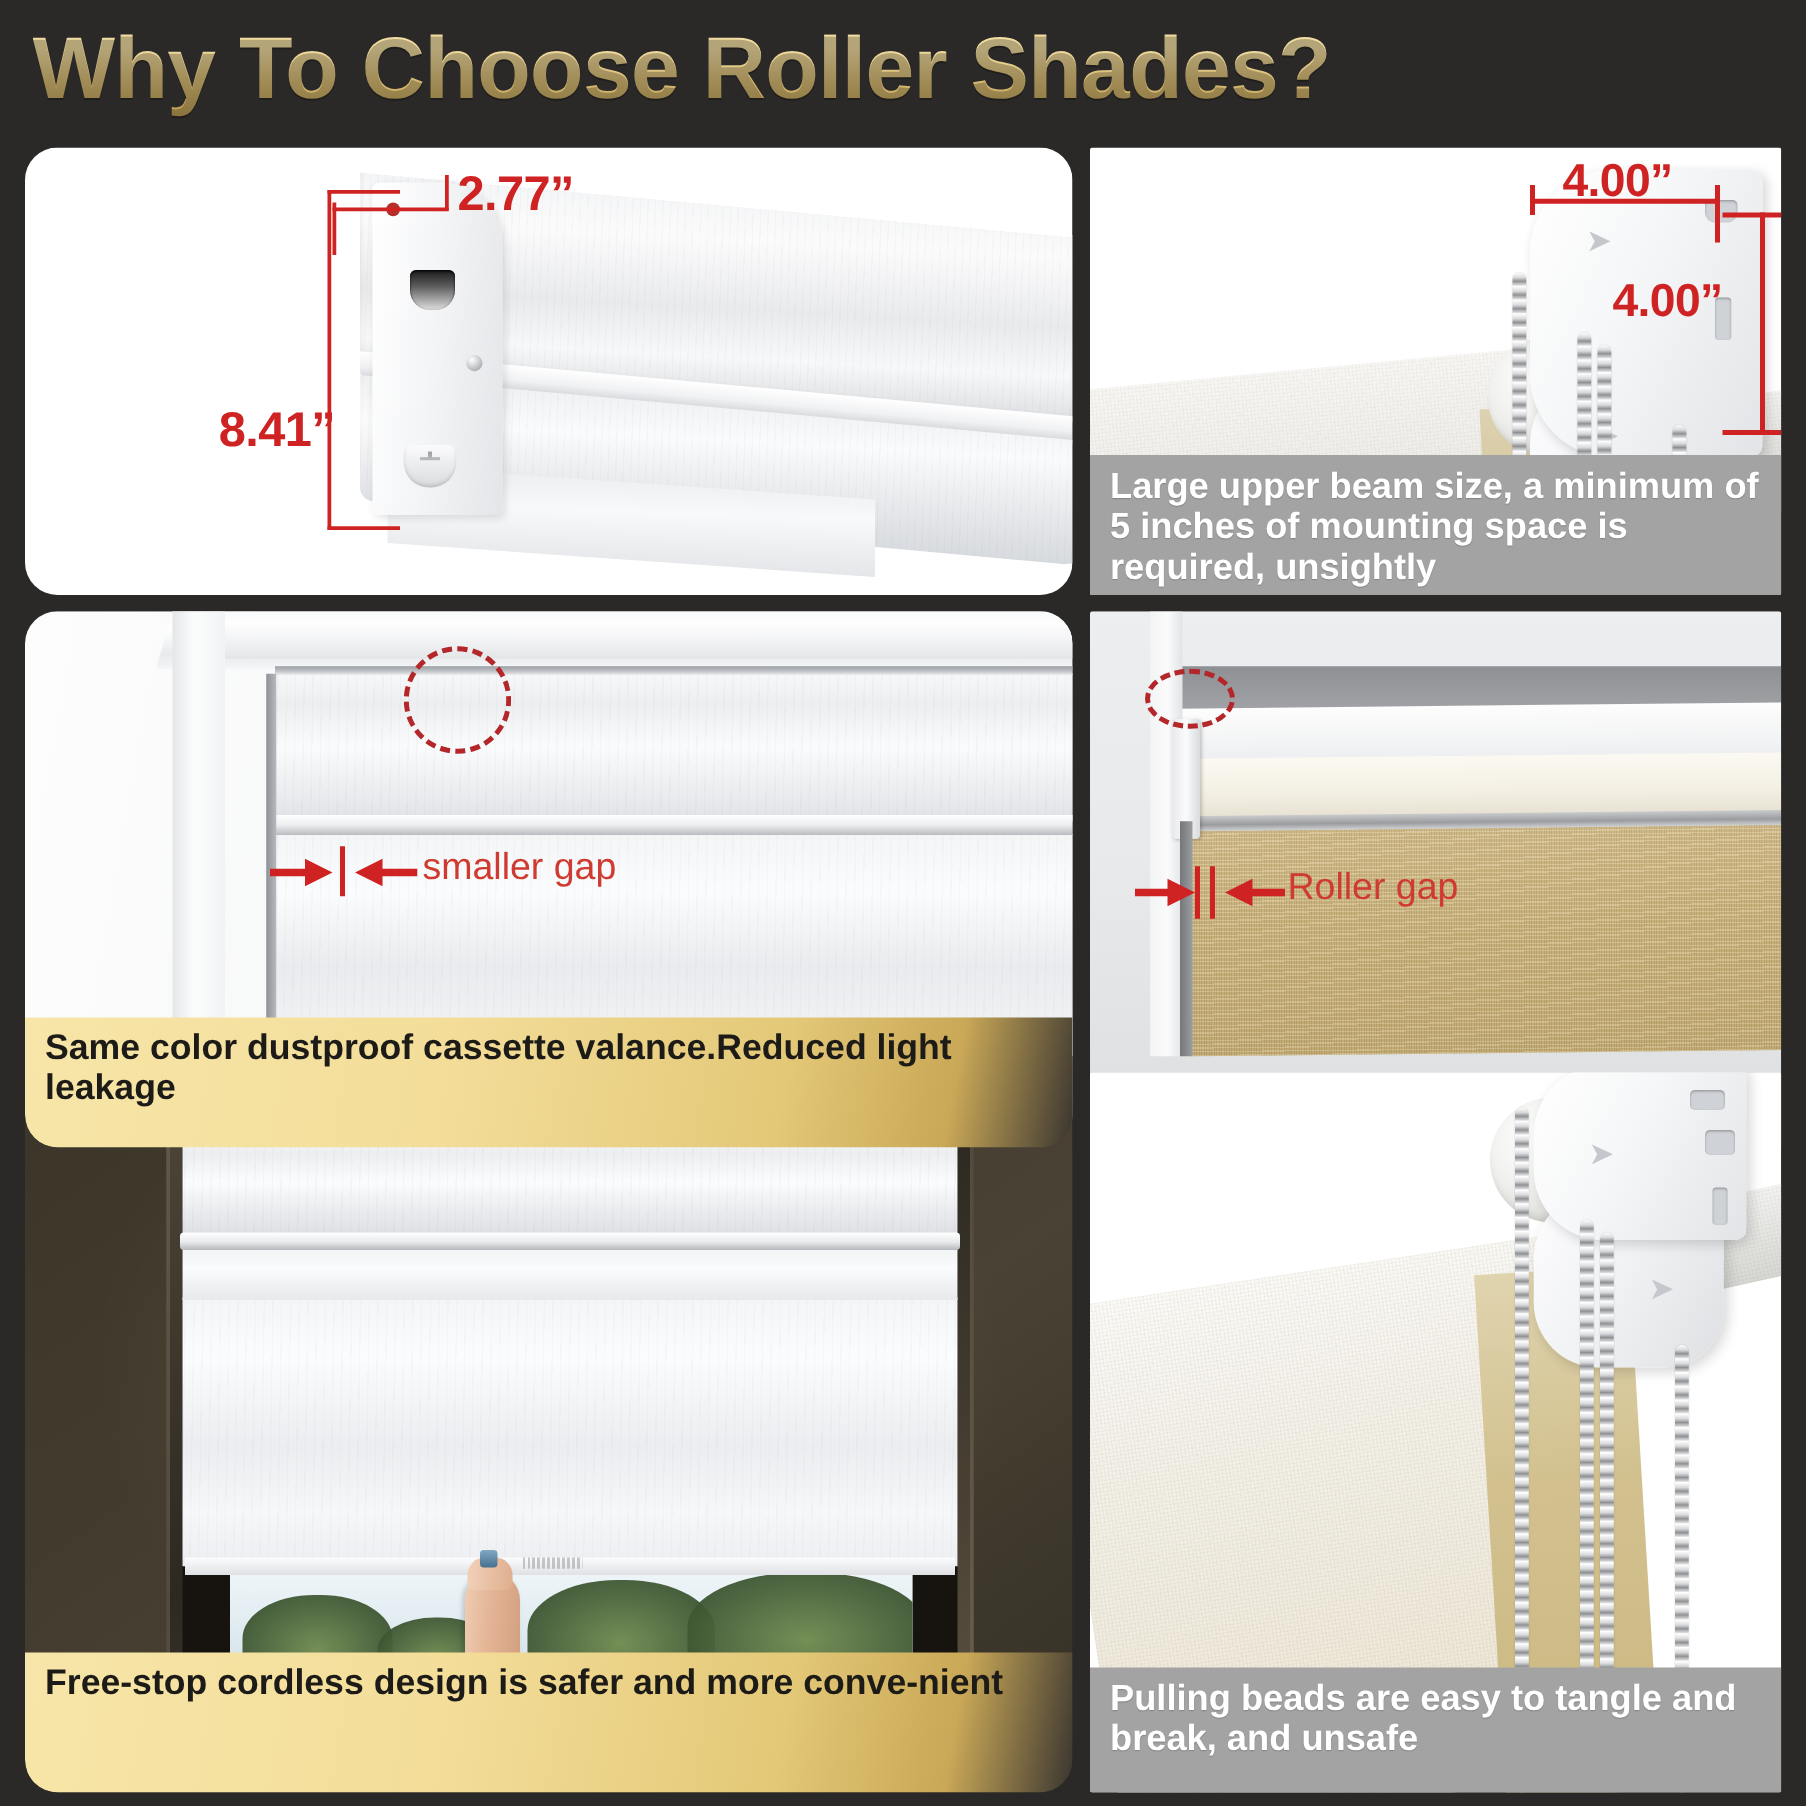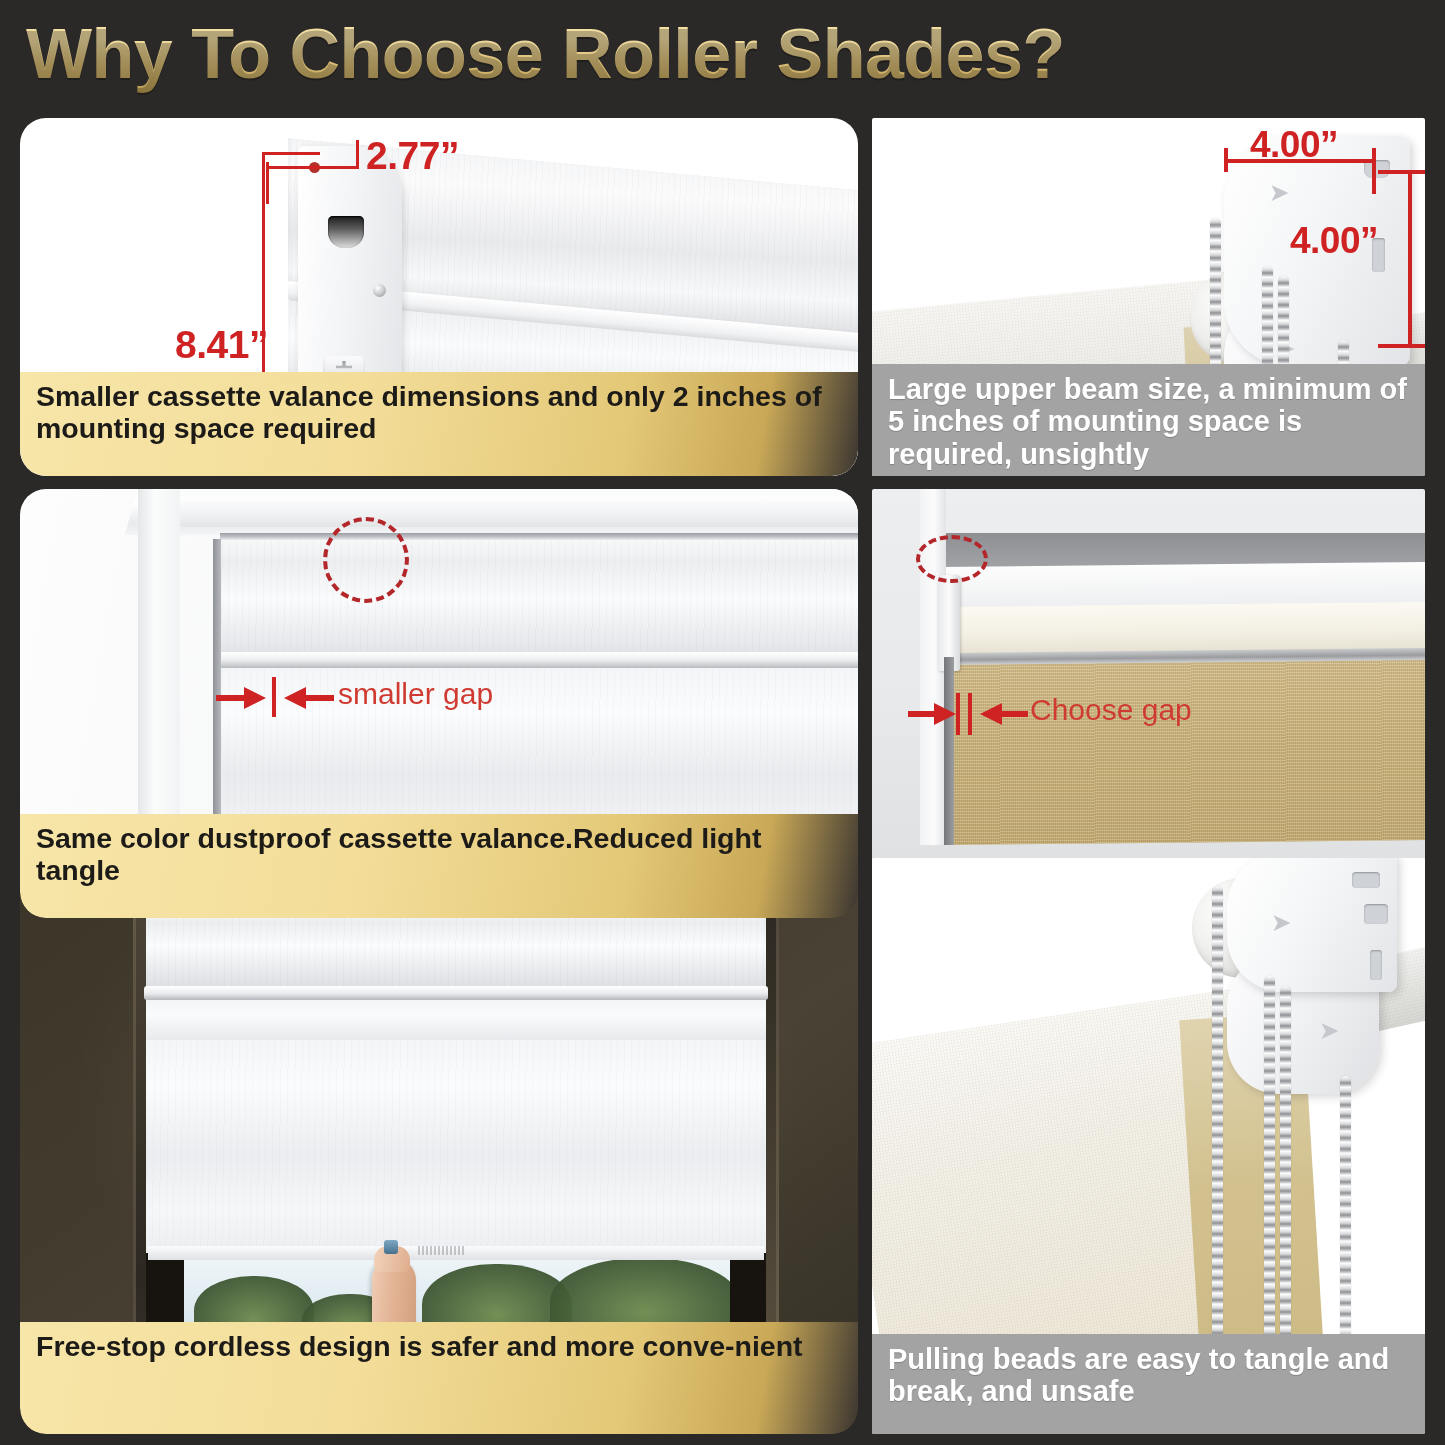--- a/index.html
+++ b/index.html
@@ -457,21 +457,20 @@
     <div class="dim-line" style="left:242px; top:34px; width:3px; height:272px;"></div>
     <div class="tick" style="left:242px; top:34px; width:58px; height:3px;"></div>
     <div class="tick" style="left:242px; top:303px; width:58px; height:3px;"></div>
     <div class="dim-label" style="left:155px; top:205px; font-size:39px;">8.41”</div>
 
     <div class="dim-line" style="left:246px; top:44px; width:3px; height:42px;"></div>
     <div class="tick" style="left:246px; top:48px; width:93px; height:3px;"></div>
     <div class="dim-line" style="left:336px; top:22px; width:3px; height:28px;"></div>
     <div class="dim-label" style="left:346px; top:16px; font-size:39px;">2.77”</div>
   </div>
-  <div class="caption cap-gold tall">Smaller cassette valance dimensions and only 2 inches of mounting space required</div>
 </div>
 
 <div class="panel panel-right row1" id="p2">
   <div class="photo">
     <div class="tr-fabric-top"></div>
     <div class="tr-fabric-front"></div>
     <div class="tr-fabric-back"></div>
     <div class="tr-roll"></div>
     <div class="tr-bracket"></div>
     <div class="tr-bracket2"></div>
@@ -515,21 +514,21 @@
       <path d="M0 10 H30 V16 H0 Z" fill="#cf2222"></path>
       <path d="M28 2 L50 13 L28 24 Z" fill="#cf2222"></path>
     </svg>
     <div class="dim-line" style="left:252px; top:188px; width:4px; height:40px;"></div>
     <svg class="arrow-red" style="left:260px; top:196px;" width="54" height="26" viewBox="0 0 54 26">
       <path d="M54 10 H24 V16 H54 Z" fill="#cf2222"></path>
       <path d="M26 2 L4 13 L26 24 Z" fill="#cf2222"></path>
     </svg>
     <div class="gap-label" style="left:318px; top:188px;">smaller gap</div>
   </div>
-  <div class="caption cap-gold tall">Same color dustproof cassette valance.Reduced light tangle</div>
+  <div class="caption cap-gold tall">Same color dustproof cassette valance.Reduced light leakage</div>
 </div>
 
 <div class="panel panel-right row2" id="p4">
   <div class="photo">
     <div class="mr-wall-dark"></div>
     <div class="mr-valance"></div>
     <div class="mr-valance-band"></div>
     <div class="mr-rail"></div>
     <div class="mr-fabric"></div>
     <div class="mr-jamb"></div>
@@ -541,21 +540,21 @@
     <svg class="arrow-red" style="left:36px; top:212px;" width="52" height="26" viewBox="0 0 52 26">
       <path d="M0 10 H28 V16 H0 Z" fill="#cf2222"></path>
       <path d="M26 2 L48 13 L26 24 Z" fill="#cf2222"></path>
     </svg>
     <div class="dim-line" style="left:84px; top:204px; width:4px; height:42px;"></div>
     <div class="dim-line" style="left:96px; top:204px; width:4px; height:42px;"></div>
     <svg class="arrow-red" style="left:104px; top:212px;" width="52" height="26" viewBox="0 0 52 26">
       <path d="M52 10 H24 V16 H52 Z" fill="#cf2222"></path>
       <path d="M26 2 L4 13 L26 24 Z" fill="#cf2222"></path>
     </svg>
-    <div class="gap-label" style="left:158px; top:204px;">Choose gap</div>
+    <div class="gap-label" style="left:158px; top:204px;">Roller gap</div>
   </div>
 </div>
 
 <div class="panel panel-left row3" id="p5">
   <div class="photo">
     <div class="room-wall-glow"></div>
     <div class="win-frame"></div>
     <div class="win-frame-inner"></div>
 
     <div class="bl-glass">

